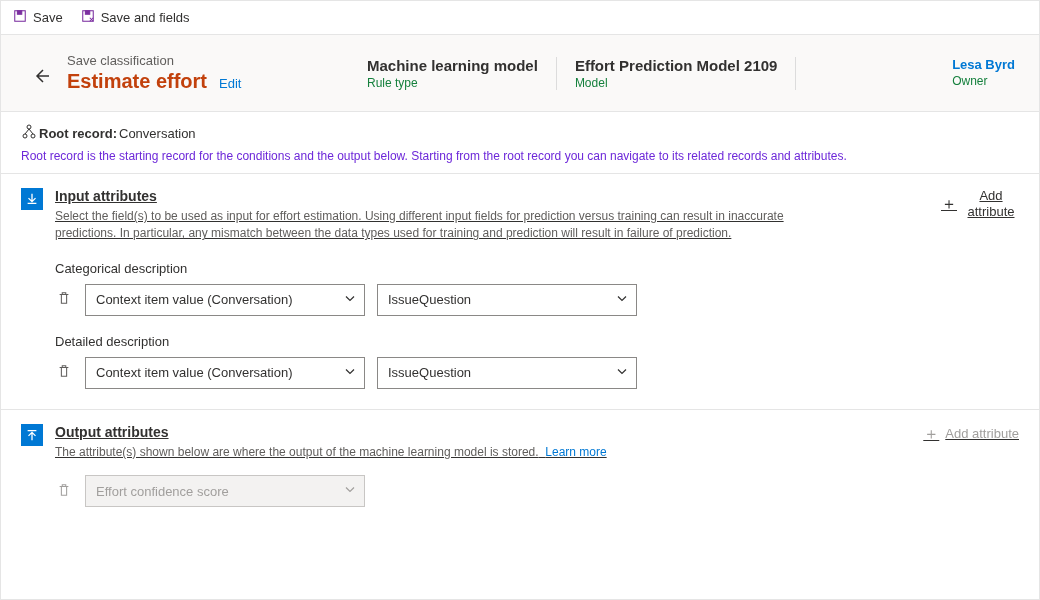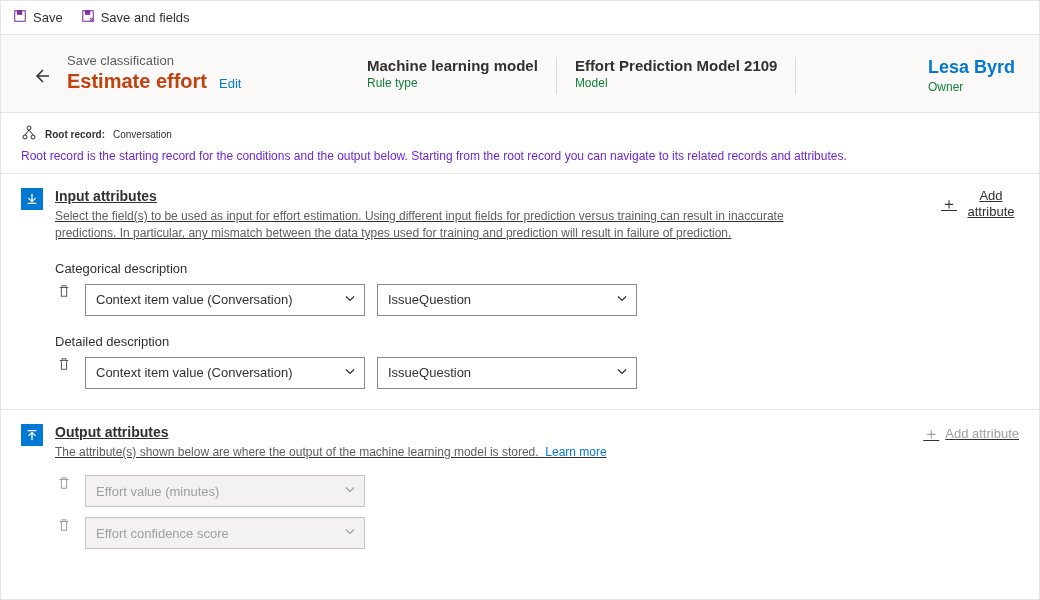--- a/index.html
+++ b/index.html
@@ -54,26 +54,26 @@
   .pagetitle-row { display: flex; align-items: baseline; gap: 12px; }
   .pagetitle { font-size: 20px; font-weight: 600; color: #c2410c; }
   .editlink { font-size: 13px; color: #0078d4; cursor: pointer; }
   .meta-cols { display: flex; flex: 1; gap: 0; margin-top: 4px; }
   .meta-col { padding: 0 18px; }
   .meta-col.bordered { border-left: 1px solid #dcdcdc; border-right: 1px solid #dcdcdc; }
   .meta-col:first-child { padding-left: 0; }
   .meta-val { font-size: 15px; font-weight: 600; color: #323130; }
   .meta-label { font-size: 12px; color: #15803d; margin-top: 2px; }
   .owner-col { margin-left: auto; padding-right: 0; text-align: left; }
-  .owner-link { font-size: 18px; font-weight: 600; color: #0078d4; cursor: pointer; }
+  .owner-link { font-size: 13px; font-weight: 600; color: #0078d4; cursor: pointer; }
   
   .rootrec {
     padding: 12px 20px 10px 20px;
   }
-  .rootrec-row { display: flex; align-items: center; gap: 8px; font-size: 10px; }
+  .rootrec-row { display: flex; align-items: center; gap: 2px; font-size: 13px; }
   .rootrec-row b { font-weight: 600; }
   .rootrec-desc { font-size: 12px; color: #6d28d9; margin-top: 6px; }
   
   .section {
     display: flex;
     padding: 14px 20px 10px 20px;
     border-top: 1px solid #e5e5e5;
   }
   .sec-icon {
     width: 22px; height: 22px;
@@ -99,21 +99,21 @@
     line-height: 1.2;
     color: #323130;
   }
   .add-attr.stacked { flex-direction: row; }
   .add-attr.stacked .add-label { max-width: 56px; }
   .add-attr.disabled { color: #a19f9d; cursor: default; }
   .plus-icon { font-size: 16px; font-weight: 300; }
   
   .attr-group { margin-top: 18px; }
   .attr-group-label { font-size: 13px; font-weight: 400; color: #323130; margin-bottom: 8px; }
-  .attr-row { display: flex; align-items: flex-start; gap: 12px; margin-bottom: 10px; }
+  .attr-row { display: flex; align-items: center; gap: 12px; margin-bottom: 10px; }
   .trash {
     width: 18px; height: 18px;
     display: flex; align-items: center; justify-content: center;
     cursor: pointer;
     color: #605e5c;
   }
   .trash.disabled { color: #a19f9d; cursor: default; }
   .dropdown {
     position: relative;
     width: 280px;
@@ -309,37 +309,22 @@
     <div class="attr-group" style="margin-top:14px">
       <div class="attr-row">
         <div class="trash disabled">
           <span>
             <svg width="14" height="14" viewBox="0 0 16 16" fill="none" stroke="#a19f9d" stroke-width="1.2">
               <path d="M3 4 L13 4 M6 4 L6 2 L10 2 L10 4 M5 4 L5 14 L11 14 L11 4"></path>
             </svg>
           </span>
         </div>
         <div class="dropdown disabled">
-          <span>Effort value (minutes)</span>
+          <span>Effort confidence score</span>
           <span class="chev"><svg viewBox="0 0 12 12">
                 <path d="M2 4 L6 8 L10 4" stroke="#a19f9d" stroke-width="1.2" fill="none"></path>
               </svg></span>
         </div>
       </div>
-      <div class="attr-row">
-        <div class="trash disabled">
-          <span>
-            <svg width="14" height="14" viewBox="0 0 16 16" fill="none" stroke="#a19f9d" stroke-width="1.2">
-              <path d="M3 4 L13 4 M6 4 L6 2 L10 2 L10 4 M5 4 L5 14 L11 14 L11 4"></path>
-            </svg>
-          </span>
-        </div>
-        <div class="dropdown disabled">
-          <span>Effort confidence score</span>
-          <span class="chev"><svg viewBox="0 0 12 12">
-                <path d="M2 4 L6 8 L10 4" stroke="#a19f9d" stroke-width="1.2" fill="none"></path>
-              </svg></span>
-        </div>
-      </div>
     </div>
 
   </div>
 </div>
 
 </body></html>

